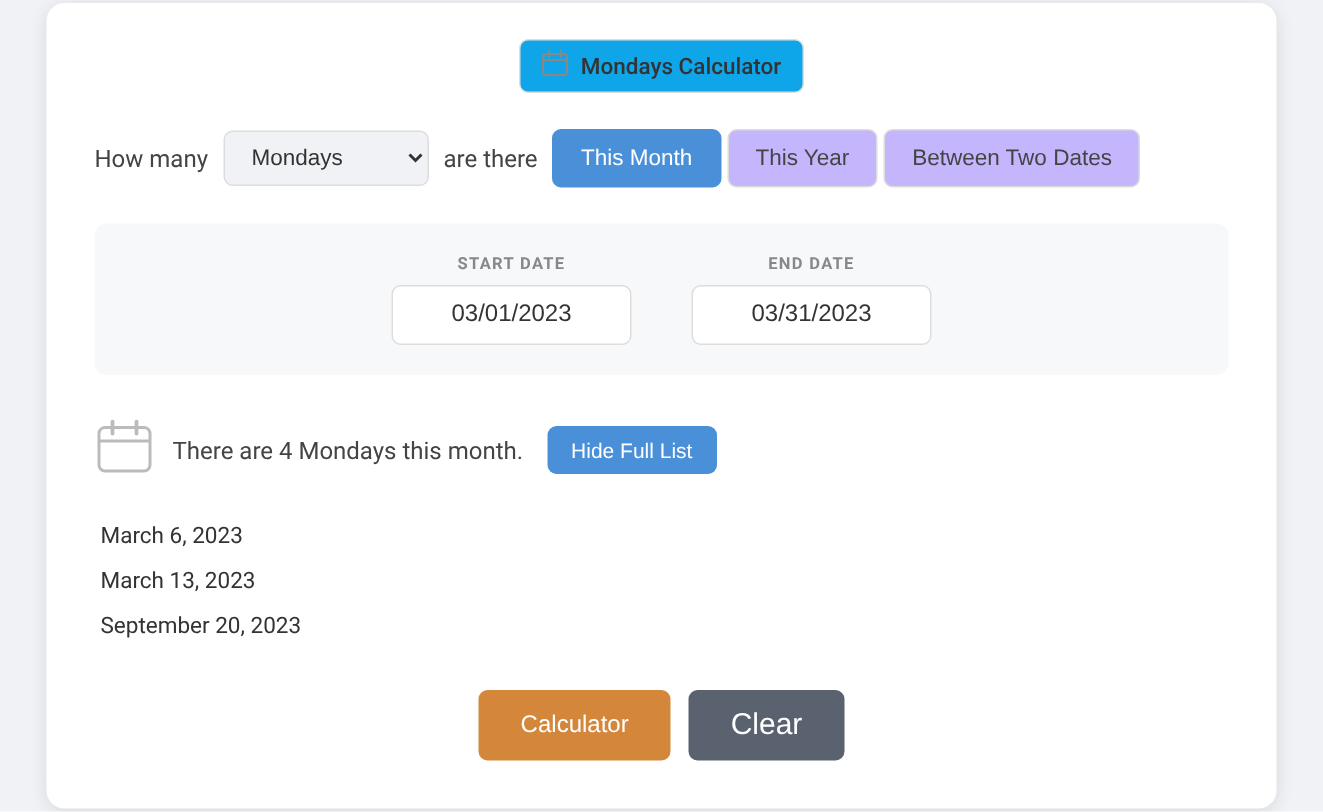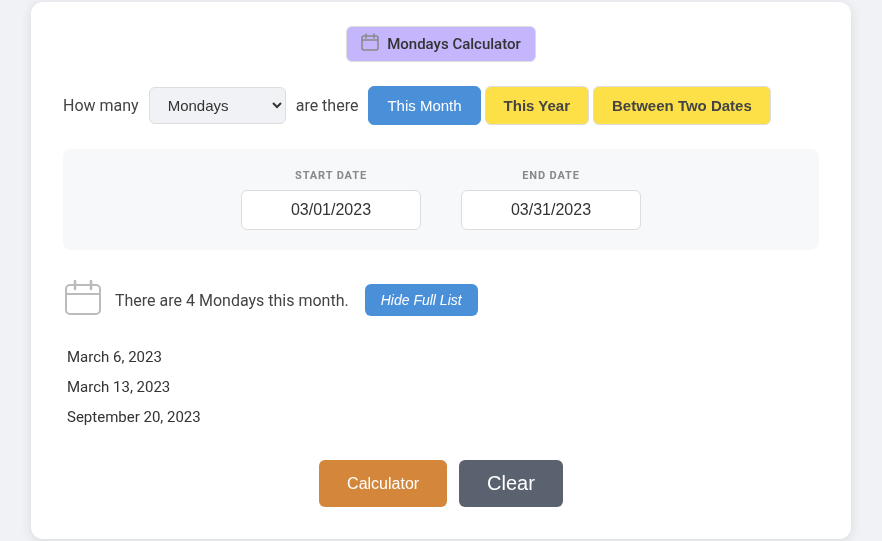--- a/index.html
+++ b/index.html
@@ -26,21 +26,21 @@
     .title-bar {
       display: flex;
       justify-content: center;
       margin-bottom: 24px;
     }
 
     .title-badge {
       display: flex;
       align-items: center;
       gap: 8px;
-      background: #c4b5fd;
+      background: #0ea5e9;
       border: 1px solid #ddd;
       border-radius: 6px;
       padding: 6px 14px;
       font-size: 15px;
       color: #333;
       font-weight: 500;
     }
 
     .calendar-icon-small {
       width: 18px;
@@ -81,25 +81,25 @@
 
     .tab-group {
       display: flex;
       gap: 4px;
     }
 
     .tab-btn {
       padding: 10px 18px;
       border-radius: 6px;
       border: 1px solid #ddd;
-      background: #fde047;
-      font-size: 15px;
-      color: #444;
-      cursor: pointer;
-      font-weight: 700;
+      background: #c4b5fd;
+      font-size: 15px;
+      color: #444;
+      cursor: pointer;
+      font-weight: 400;
     }
 
     .tab-btn.active {
       background: #4a90d9;
       color: #fff;
       border-color: #4a90d9;
       font-weight: 500;
     }
 
     .date-section {
@@ -128,21 +128,21 @@
     }
 
     .date-input {
       border: 1px solid #ddd;
       border-radius: 6px;
       padding: 10px 20px;
       font-size: 16px;
       color: #333;
       background: #fff;
       text-align: center;
-      width: 180px;
+      width: 160px;
       cursor: pointer;
     }
 
     .result-section {
       display: flex;
       align-items: center;
       gap: 12px;
       margin-bottom: 20px;
     }
 
@@ -159,21 +159,20 @@
 
     .hide-list-btn {
       background: #4a90d9;
       color: #fff;
       border: none;
       border-radius: 6px;
       padding: 8px 16px;
       font-size: 14px;
       cursor: pointer;
       margin-left: 4px;
-      font-style: italic;
     }
 
     .date-list {
       list-style: none;
       margin-bottom: 28px;
       margin-left: 4px;
     }
 
     .date-list li {
       font-size: 15px;

